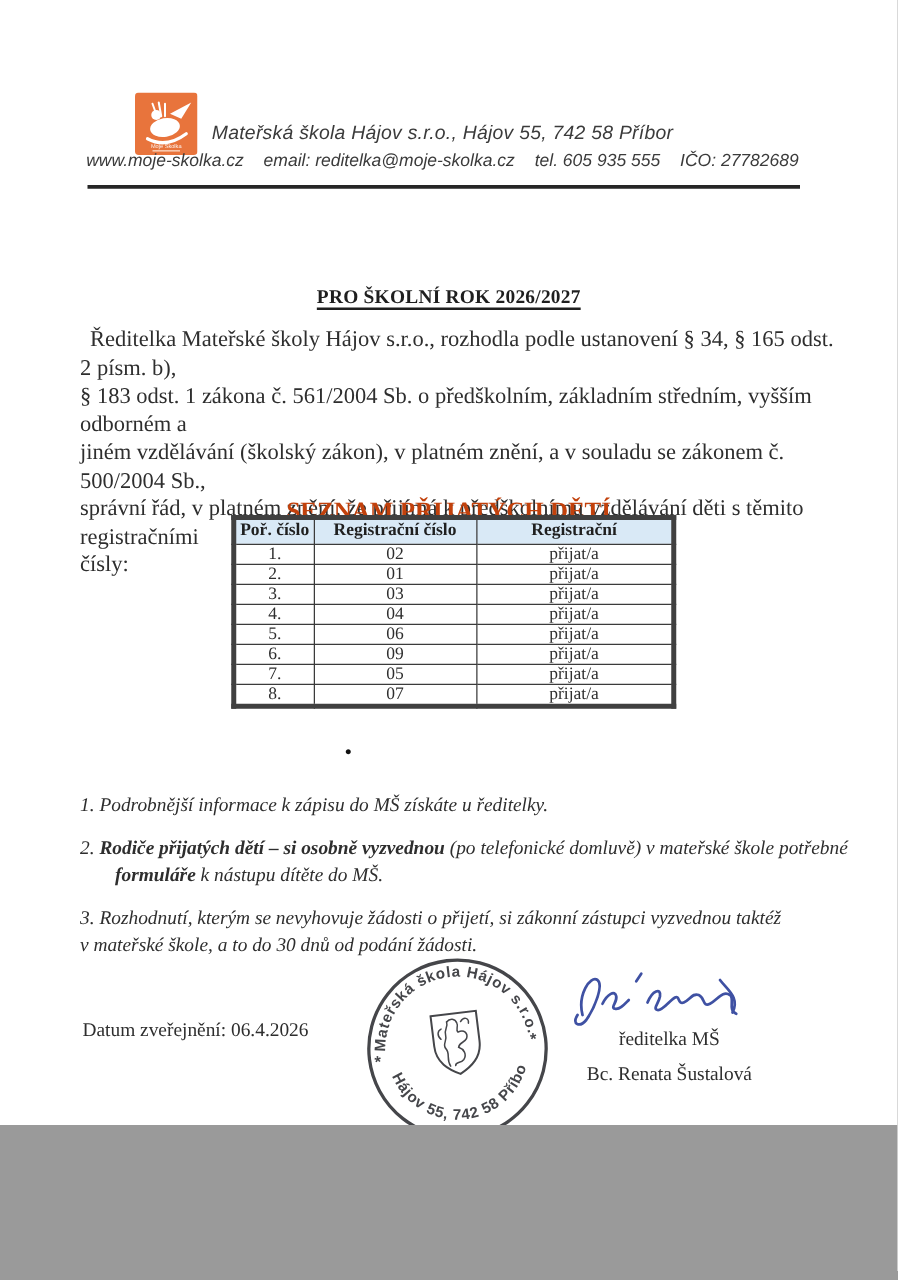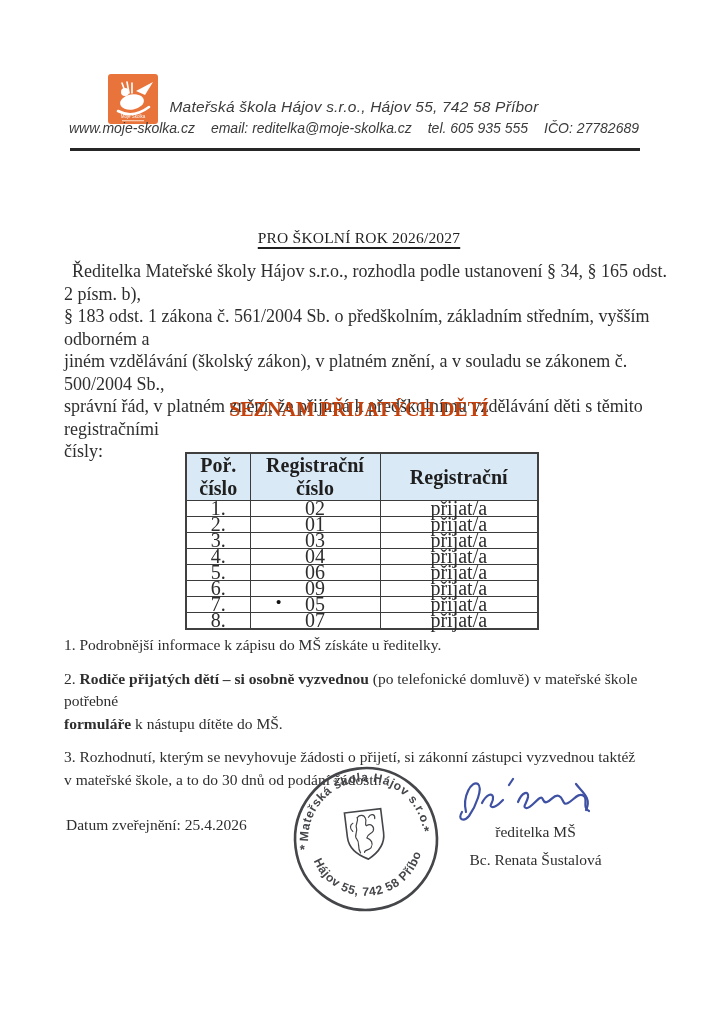--- a/index.html
+++ b/index.html
@@ -5,54 +5,54 @@
   :root{
     --stamp-ink:#45464a;
     --sig-ink:#3f51a3;
     --table-header-bg:#d9e9f6;
     --logo-bg:#e8743c;
     --text:#2e2e2e;
   }
   *{box-sizing:border-box;margin:0;padding:0;}
   body{background:#9a9a9a;margin:0;}
   .page{
-    position:relative;width:718px;height:1024px;margin:0 auto;background:#ffffff;
+    position:relative;width:718px;height:900px;margin:0 auto;background:#ffffff;
     font-family:"Liberation Serif","DejaVu Serif",serif;color:var(--text);overflow:hidden;
   }
   
   .logo{position:absolute;left:108px;top:74px;width:50px;height:50px;}
   .letterhead-text{position:absolute;left:60px;right:70px;top:98px;text-align:center;
     font-family:"Liberation Sans","DejaVu Sans",sans-serif;font-style:italic;color:#3b3b3b;}
   .org-line{font-size:15.5px;letter-spacing:0.2px;}
   .contact-line{font-size:14px;margin-top:4px;white-space:nowrap;text-align:center;}
   .contact-line span{display:inline-block;margin:0 6px;}
   .rule{position:absolute;left:70px;right:78px;top:148px;height:3px;background:#262626;}
   
   .doc-title{position:absolute;left:0;right:0;top:196px;text-align:center;
     font-weight:bold;font-size:15.5px;letter-spacing:0.2px;color:#1f1f1f;
     text-decoration:underline;text-decoration-thickness:1.5px;text-underline-offset:4px;}
   .doc-subtitle{position:absolute;left:0;right:0;top:229px;text-align:center;
-    font-weight:normal;font-size:15.5px;letter-spacing:0.2px;color:#1f1f1f;
+    font-weight:bold;font-size:15.5px;letter-spacing:0.2px;color:#1f1f1f;
     text-decoration:underline;text-decoration-thickness:1.5px;text-underline-offset:4px;}
   
   .intro{position:absolute;left:64px;right:40px;top:260px;font-size:18px;line-height:22.5px;
     white-space:pre-line;text-indent:8px;}
   
   .list-heading{position:absolute;left:0;right:0;top:398px;text-align:center;
     font-weight:bold;font-size:20px;color:#c2410c;
     text-decoration-thickness:1.5px;text-underline-offset:4px;}
-  table.admitted{position:absolute;left:185px;top:452px;border-collapse:collapse;
-    border:2px solid #404040;font-size:20px;table-layout:fixed;}
+  table.admitted{position:absolute;left:185px;top:412px;border-collapse:collapse;
+    border:4px solid #404040;font-size:14px;table-layout:fixed;}
   table.admitted th,table.admitted td{border:1px solid #3b3b3b;text-align:center;padding:0;}
   table.admitted th{height:21px;background:var(--table-header-bg);font-weight:bold;color:#1f1f1f;}
   table.admitted td{height:16px;line-height:15px;}
   .bullet-sep{position:absolute;left:276px;top:594px;font-size:15px;font-weight:bold;color:#111;}
   
   .notes{position:absolute;left:64px;right:36px;top:634px;font-size:15.5px;line-height:22.5px;}
-  .note{white-space:pre-line;margin-bottom:11px;}
+  .note{white-space:pre-line;margin-bottom:11px;font-style:italic;}
   
   .pub-date{position:absolute;left:66px;top:816px;font-size:15.5px;}
   .stamp{position:absolute;left:290px;top:763px;width:152px;height:152px;transform:rotate(-7deg);}
   .stamp .ring{fill:none;stroke:var(--stamp-ink);stroke-width:2.6;}
   .stamp .arc-path{fill:none;stroke:none;}
   .stamp text{font-family:"Liberation Sans","DejaVu Sans",sans-serif;font-weight:bold;
     fill:var(--stamp-ink);}
   .stamp .arc-text{font-size:12px;letter-spacing:0.6px;}
   .stamp .star{font-size:13px;}
   .stamp .shield{fill:none;stroke:var(--stamp-ink);stroke-width:1.6;}
@@ -160,26 +160,26 @@
           <td>přijat/a</td>
         </tr>
       </tbody>
   </table>
 
   <div class="bullet-sep">•</div>
 
   <div class="notes">
       <p class="note"><span>1. Podrobnější informace k zápisu do MŠ získáte u ředitelky.</span></p>
       <p class="note"><span>2. </span><span style="font-weight: bold;">Rodiče přijatých dětí – si osobně vyzvednou </span><span>(po telefonické domluvě) v mateřské škole potřebné
-</span><span style="font-weight: bold;">formuláře</span><span> k nástupu dítěte do MŠ.</span></p>
+</span><span style="font-weight: bold; margin-left: 28px;">formuláře</span><span> k nástupu dítěte do MŠ.</span></p>
       <p class="note"><span>3. Rozhodnutí, kterým se nevyhovuje žádosti o přijetí, si zákonní zástupci vyzvednou taktéž
 v mateřské škole, a to do 30 dnů od podání žádosti.</span></p>
     </div>
 
-  <div class="pub-date">Datum zveřejnění: 25.4.2026</div>
+  <div class="pub-date">Datum zveřejnění: 06.4.2026</div>
 
   <svg class="stamp" viewBox="0 0 150 150">
     <circle class="ring" cx="75" cy="75" r="70"></circle>
     <path id="arcTop" class="arc-path" d="M 28.3,107.7 A 57,57 0 1 1 121.7,107.7"></path>
     <path id="arcBottom" class="arc-path" d="M 22.4,94.2 A 56,56 0 0 0 127.6,94.2"></path>
     <text class="arc-text"><textPath href="#arcTop" startOffset="50%" text-anchor="middle">Mateřská škola Hájov s.r.o.</textPath></text>
     <text class="arc-text"><textPath href="#arcBottom" startOffset="50%" text-anchor="middle">Hájov 55, 742 58 Příbor</textPath></text>
     <text class="star" x="9" y="82">*</text>
     <text class="star" x="133" y="79">*</text>
     <path class="shield" d="M57,47 h36 v24 c0,13 -9,19.5 -18,24 c-9,-4.5 -18,-11 -18,-24 z"></path>

